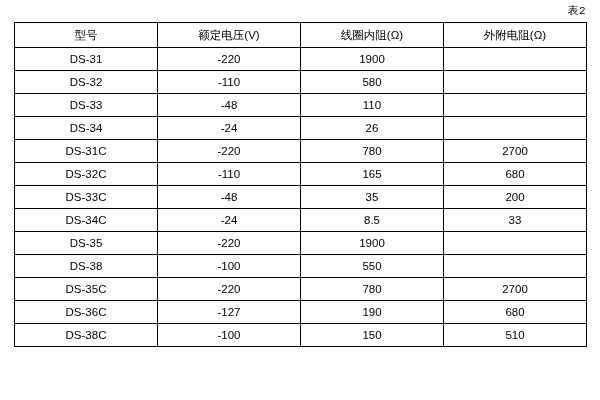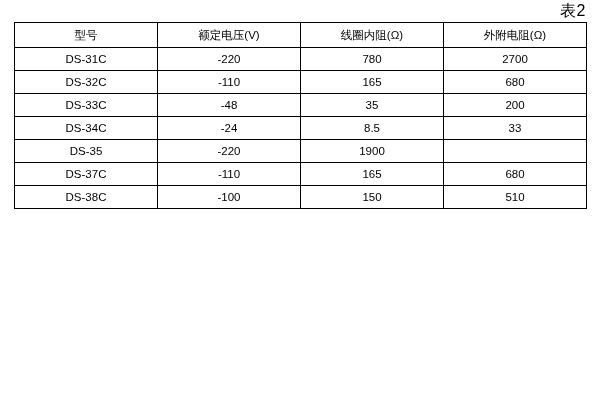--- a/index.html
+++ b/index.html
@@ -17,24 +17,25 @@
   .page {
     position: relative;
     width: 600px;
     height: 400px;
     box-sizing: border-box;
   }
   .caption {
     position: absolute;
     top: 4px;
     right: 14px;
-    font-size: 16px;
+    font-size: 11px;
     line-height: 14px;
     color: #000;
     letter-spacing: 0.5px;
+    font-family: Liberation Mono, monospace;
   }
   .table-wrap {
     position: absolute;
     top: 22px;
     left: 14px;
     width: 572px;
   }
   table.spec {
     border-collapse: collapse;
     width: 572px;
@@ -76,20 +77,44 @@
       <thead>
         <tr>
           <td>型号</td>
           <td>额定电压(V)</td>
           <td>线圈内阻(Ω)</td>
           <td>外附电阻(Ω)</td>
         </tr>
       </thead>
       <tbody>
           <tr>
+            <td>DS-31</td>
+            <td>-220</td>
+            <td>1900</td>
+            <td></td>
+          </tr>
+          <tr>
+            <td>DS-32</td>
+            <td>-110</td>
+            <td>580</td>
+            <td></td>
+          </tr>
+          <tr>
+            <td>DS-33</td>
+            <td>-48</td>
+            <td>110</td>
+            <td></td>
+          </tr>
+          <tr>
+            <td>DS-34</td>
+            <td>-24</td>
+            <td>26</td>
+            <td></td>
+          </tr>
+          <tr>
             <td>DS-31C</td>
             <td>-220</td>
             <td>780</td>
             <td>2700</td>
           </tr>
           <tr>
             <td>DS-32C</td>
             <td>-110</td>
             <td>165</td>
             <td>680</td>
@@ -106,23 +131,35 @@
             <td>8.5</td>
             <td>33</td>
           </tr>
           <tr>
             <td>DS-35</td>
             <td>-220</td>
             <td>1900</td>
             <td></td>
           </tr>
           <tr>
-            <td>DS-37C</td>
-            <td>-110</td>
-            <td>165</td>
+            <td>DS-38</td>
+            <td>-100</td>
+            <td>550</td>
+            <td></td>
+          </tr>
+          <tr>
+            <td>DS-35C</td>
+            <td>-220</td>
+            <td>780</td>
+            <td>2700</td>
+          </tr>
+          <tr>
+            <td>DS-36C</td>
+            <td>-127</td>
+            <td>190</td>
             <td>680</td>
           </tr>
           <tr>
             <td>DS-38C</td>
             <td>-100</td>
             <td>150</td>
             <td>510</td>
           </tr>
         </tbody>
     </table>

